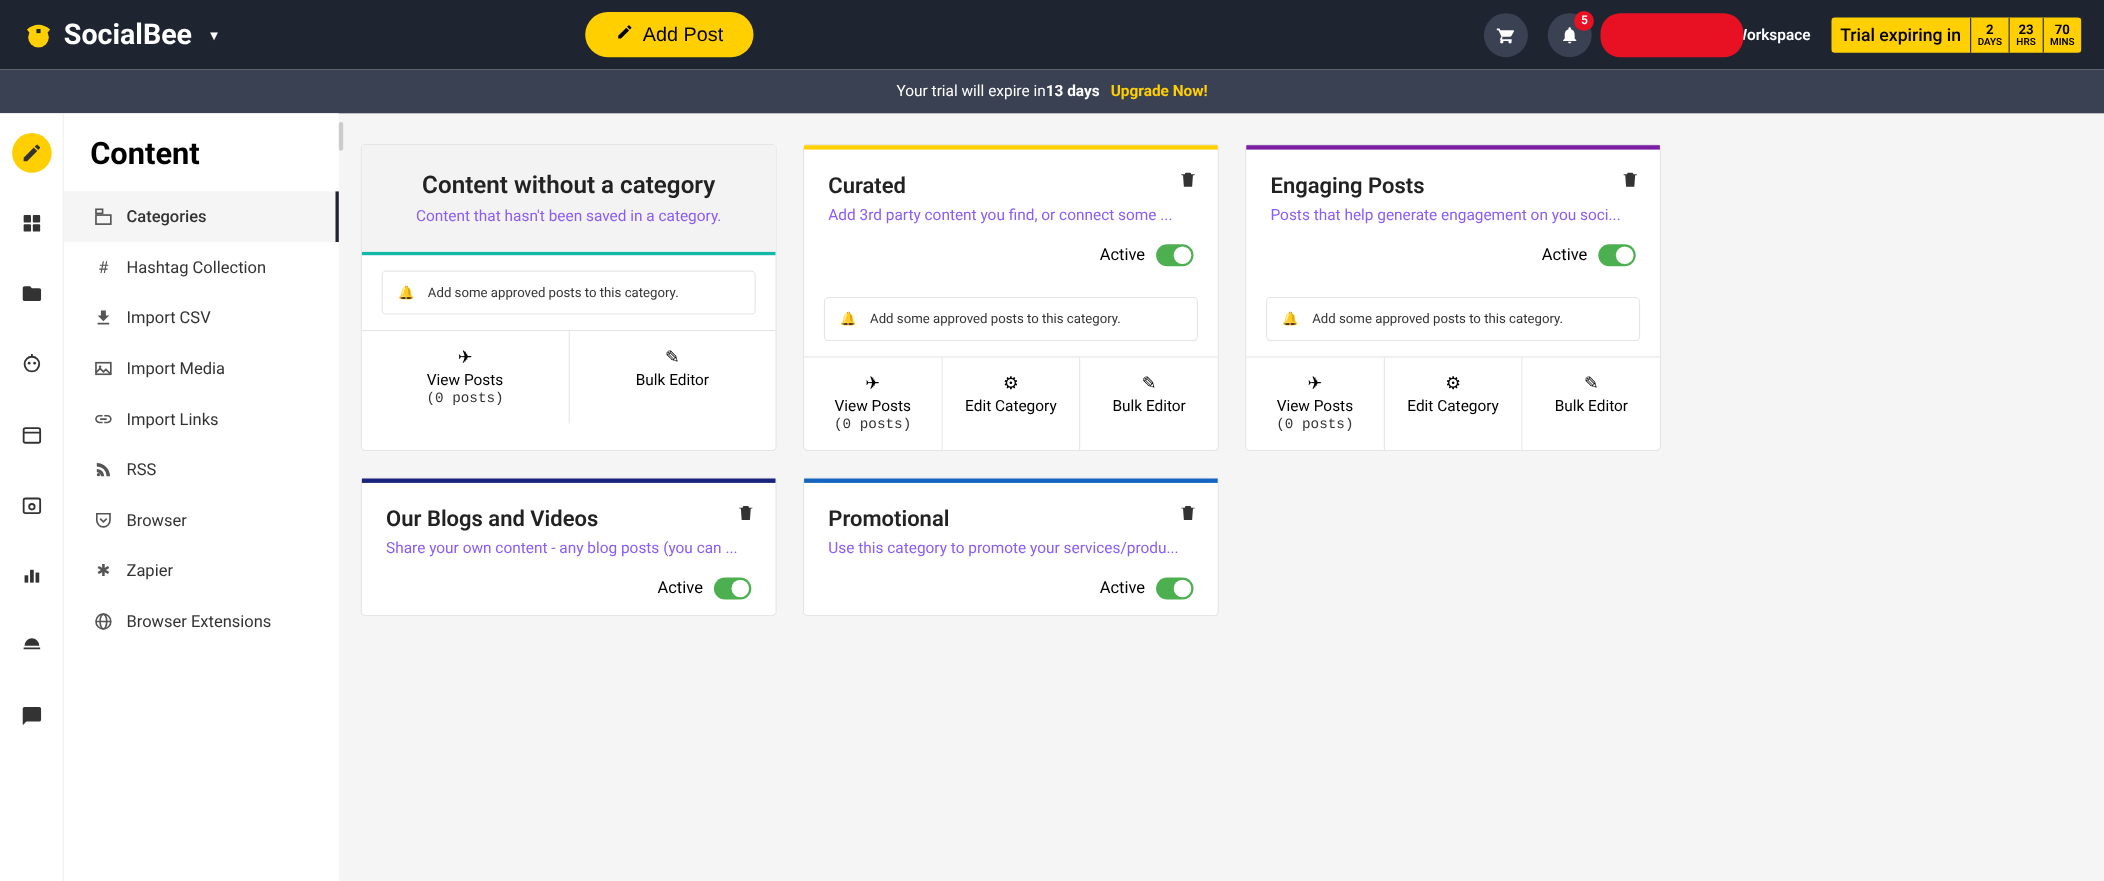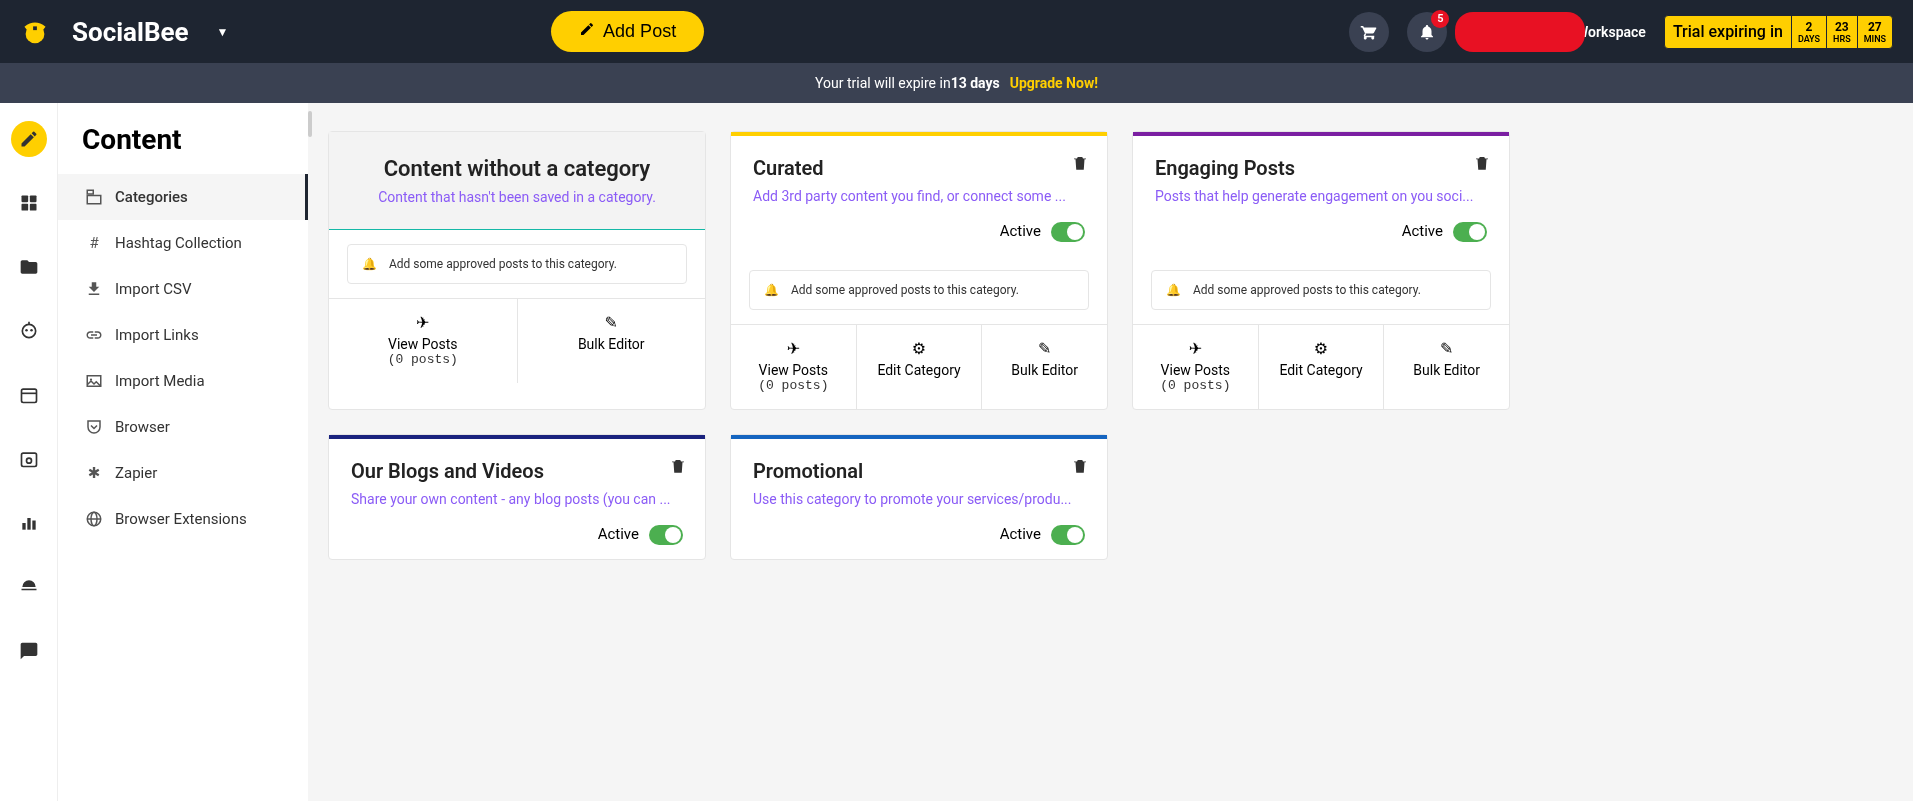--- a/index.html
+++ b/index.html
@@ -1,20 +1,20 @@
 <!DOCTYPE html>
 <html><head>
 <meta charset="utf-8">
 <style>
   * { box-sizing: border-box; margin: 0; padding: 0; }
   body { font-family: -apple-system, BlinkMacSystemFont, "Segoe UI", Roboto, sans-serif; background: #f5f5f5; width: 1913px; height: 801px; overflow: hidden; }
   
   
   .topbar { background: #1e2531; height: 63px; display: flex; align-items: center; padding: 0 20px; }
-  .logo-wrap { display: flex; align-items: center; gap: 22px; cursor: pointer; }
+  .logo-wrap { display: flex; align-items: center; gap: 8px; cursor: pointer; }
   .logo-icon { width: 30px; height: 30px; position: relative; }
   .logo-text { color: #fff; font-size: 26px; font-weight: 700; }
   .chev-down { color: #fff; font-size: 12px; margin-left: 6px; }
   .add-post { background: #ffcf00; border: none; border-radius: 28px; padding: 10px 28px; font-size: 18px; font-weight: 500; display: flex; align-items: center; gap: 8px; cursor: pointer; margin-left:auto; margin-right:auto;}
   .right-icons { display: flex; align-items: center; gap: 18px; margin-left: auto; }
   .icon-circle { width: 40px; height: 40px; background: #3a4152; border-radius: 50%; display: flex; align-items: center; justify-content: center; cursor: pointer; color: #fff; position: relative; }
   .bell-badge { position: absolute; top: -2px; right: -2px; background: #e81123; color: #fff; border-radius: 50%; width: 18px; height: 18px; font-size: 11px; display: flex; align-items: center; justify-content: center; font-weight: 600; }
   .redact { background: #e81123; width: 130px; height: 40px; border-radius: 18px; position:relative; margin-left:-10px; z-index:5;}
   .workspace-label { color: #fff; font-size: 14px; font-weight:600; margin-left:-50px;}
   .trial-box { display: flex; align-items: stretch; background: #ffcf00; border:1px solid #1e2531; border-radius:4px; overflow:hidden; height:34px;}
@@ -44,21 +44,21 @@
   
   .content { flex: 1; padding: 28px 20px; overflow-y: auto; position:relative;}
   .cards { display: flex; flex-wrap: wrap; gap: 24px; }
   .card { width: 378px; background: #fff; border: 1px solid #e5e5e5; border-radius: 4px; position: relative; }
   .card-top { height: 4px; }
   .c-yellow { background: #ffcf00; }
   .c-purple { background: #7b1fa2; }
   .c-navy { background: #1a237e; }
   .c-blue { background: #1565c0; }
   .card-head { padding: 20px 22px 12px; position: relative; }
-  .card.no-cat .card-head { background:#f3f3f3; text-align:center; padding:24px 22px 24px; border-bottom:1px solid #14b8a6;}
+  .card.no-cat .card-head { background:#f3f3f3; text-align:center; padding:24px 22px 24px; border-bottom:3px solid #14b8a6;}
   .card.no-cat .card-title { font-size:22px; }
   .card-title { font-size: 20px; font-weight: 600; color:#222; }
   .card-desc { color: #8b5cf6; font-size: 14px; margin-top: 8px; overflow:hidden; text-overflow:ellipsis; white-space:nowrap;}
   .card.no-cat .card-desc { white-space:normal; }
   .trash { position: absolute; top: 18px; right: 18px; cursor: pointer; color:#333;}
   .card-active-row { display:flex; align-items:flex-start; justify-content:flex-end; gap:10px; padding: 6px 22px 14px; font-size:15px;}
   .toggle { width: 34px; height: 20px; background: #4caf50; border-radius: 10px; position: relative; cursor: pointer; }
   .toggle::after { content: ""; position: absolute; width: 16px; height: 16px; background: #fff; border-radius: 50%; top: 2px; right: 2px; }
   .alert-box { margin: 14px 18px; border: 1px solid #e5e5e5; border-radius: 4px; padding: 12px 14px; display: flex; align-items: center; gap: 12px; font-size: 12px; color:#333;}
   .card-actions { display: flex; border-top: 1px solid #e5e5e5; }
@@ -110,21 +110,21 @@
       <span class="trial-text">Trial expiring in</span>
       <span class="trial-seg">
           <span class="num">2</span>
           <span>DAYS</span>
         </span>
       <span class="trial-seg">
           <span class="num">23</span>
           <span>HRS</span>
         </span>
       <span class="trial-seg">
-          <span class="num">27</span>
+          <span class="num">70</span>
           <span>MINS</span>
         </span>
     </div>
   </div>
 </div>
 
 <div class="alert-bar">
   <span>Your trial will expire in </span>
   <span class="bold">13 days</span>
   <span class="upgrade-link">Upgrade Now!</span>
@@ -209,34 +209,43 @@
         <span class="ic">
           <svg viewBox="0 0 24 24">
             <path d="M19 9h-4V3H9v6H5l7 7 7-7zM5 18v2h14v-2H5z"></path>
           </svg>
         </span>
         <span>Import CSV</span>
       </div>
     <div class="nav-item">
         <span class="ic">
           <svg viewBox="0 0 24 24">
-            <path d="M3.9 12c0-1.71 1.39-3.1 3.1-3.1h4V7H7c-2.76 0-5 2.24-5 5s2.24 5 5 5h4v-1.9H7c-1.71 0-3.1-1.39-3.1-3.1zM8 13h8v-2H8v2zm9-6h-4v1.9h4c1.71 0 3.1 1.39 3.1 3.1s-1.39 3.1-3.1 3.1h-4V17h4c2.76 0 5-2.24 5-5s-2.24-5-5-5z"></path>
-          </svg>
-        </span>
-        <span>Import Links</span>
-      </div>
-    <div class="nav-item">
-        <span class="ic">
-          <svg viewBox="0 0 24 24">
             <rect x="3" y="5" width="18" height="14" fill="none" stroke="currentColor" stroke-width="2"></rect>
             <circle cx="8" cy="10" r="1.5"></circle>
             <path d="M3 17l5-5 4 4 3-3 6 6" fill="none" stroke="currentColor" stroke-width="2"></path>
           </svg>
         </span>
         <span>Import Media</span>
+      </div>
+    <div class="nav-item">
+        <span class="ic">
+          <svg viewBox="0 0 24 24">
+            <path d="M3.9 12c0-1.71 1.39-3.1 3.1-3.1h4V7H7c-2.76 0-5 2.24-5 5s2.24 5 5 5h4v-1.9H7c-1.71 0-3.1-1.39-3.1-3.1zM8 13h8v-2H8v2zm9-6h-4v1.9h4c1.71 0 3.1 1.39 3.1 3.1s-1.39 3.1-3.1 3.1h-4V17h4c2.76 0 5-2.24 5-5s-2.24-5-5-5z"></path>
+          </svg>
+        </span>
+        <span>Import Links</span>
+      </div>
+    <div class="nav-item">
+        <span class="ic">
+          <svg viewBox="0 0 24 24">
+            <circle cx="6" cy="18" r="2"></circle>
+            <path d="M4 4v4a12 12 0 0 1 12 12h4A16 16 0 0 0 4 4zm0 7v4a5 5 0 0 1 5 5h4a9 9 0 0 0-9-9z"></path>
+          </svg>
+        </span>
+        <span>RSS</span>
       </div>
     <div class="nav-item">
         <span class="ic">
           <svg viewBox="0 0 24 24">
             <path d="M4 4h16v8a8 8 0 0 1-16 0V4z" fill="none" stroke="currentColor" stroke-width="2"></path>
             <path d="M8 10l4 4 4-4" fill="none" stroke="currentColor" stroke-width="2"></path>
           </svg>
         </span>
         <span>Browser</span>
       </div>

